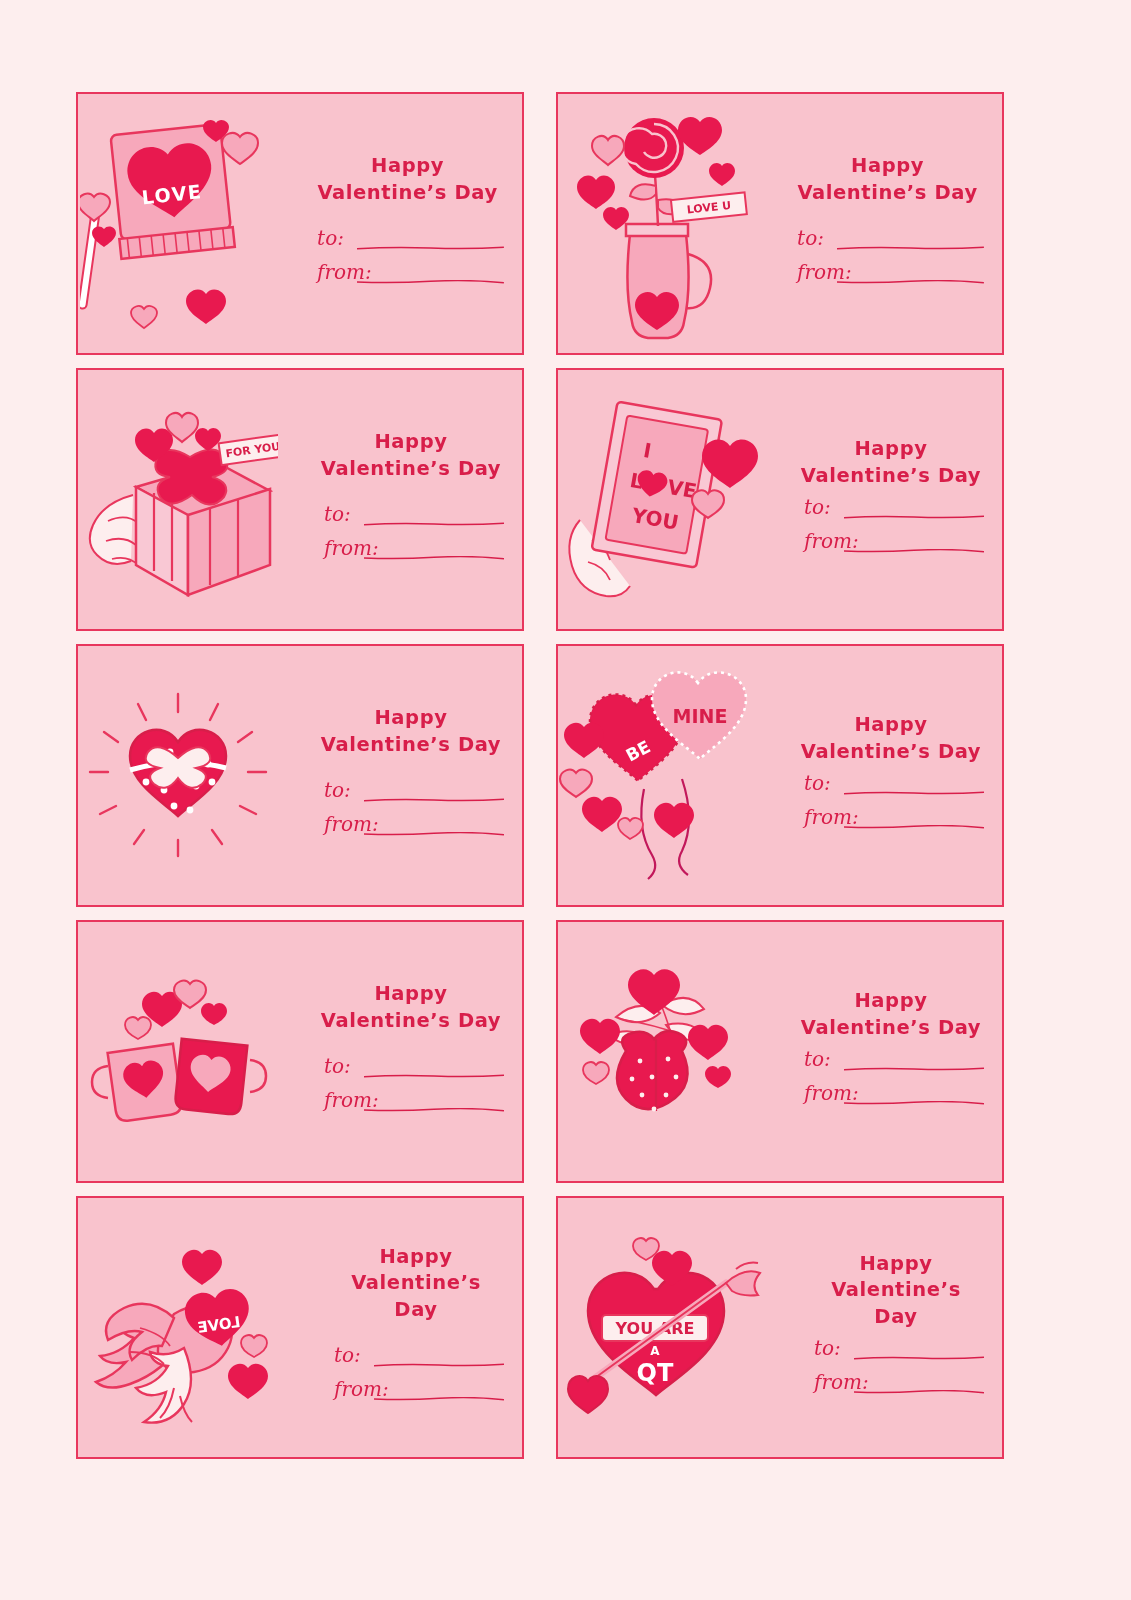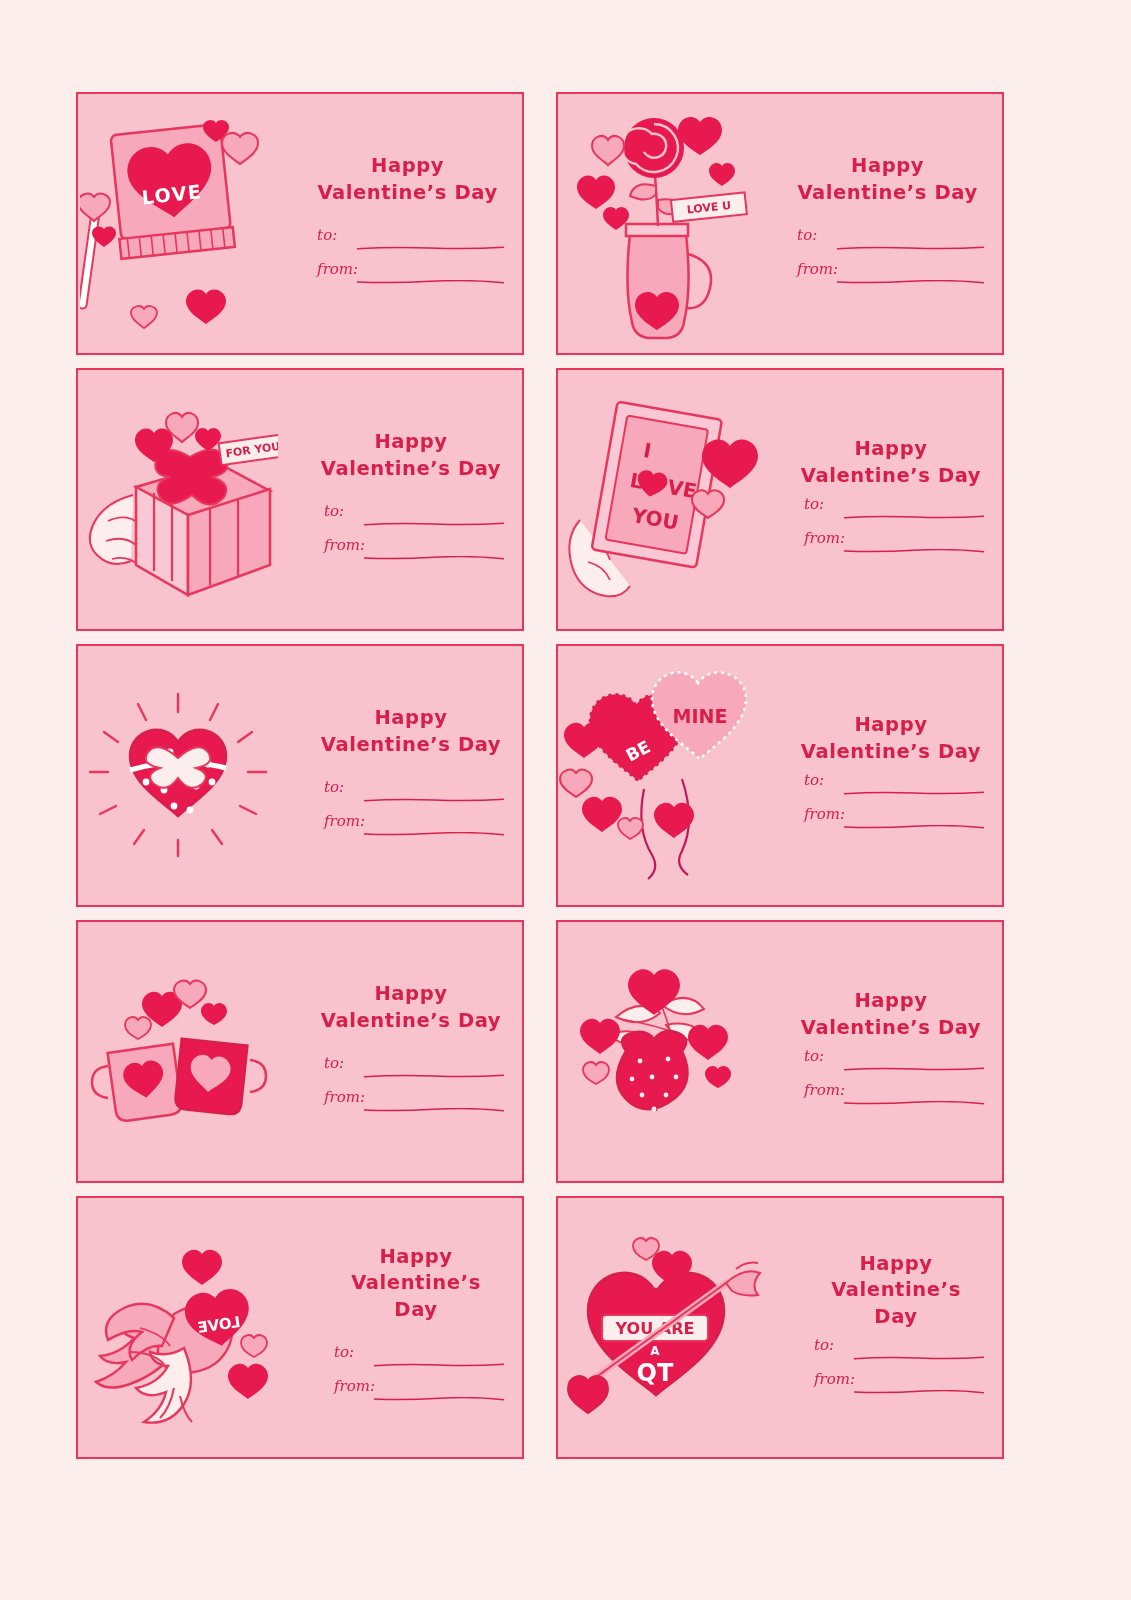--- a/index.html
+++ b/index.html
@@ -68,21 +68,21 @@
     height: 34px;
     margin-left: 6px;
   }
   .field .label {
     position: absolute;
     left: 0;
     top: 0;
     color: #d81e4a;
     font-family: "DejaVu Serif", serif;
     font-style: italic;
-    font-size: 15px;
+    font-size: 20px;
   }
   .field .rule {
     position: absolute;
     left: 40px;
     right: 0;
     top: 20px;
     height: 4px;
   }
   .field .rule svg { width: 100%; height: 100%; display: block; }
 

